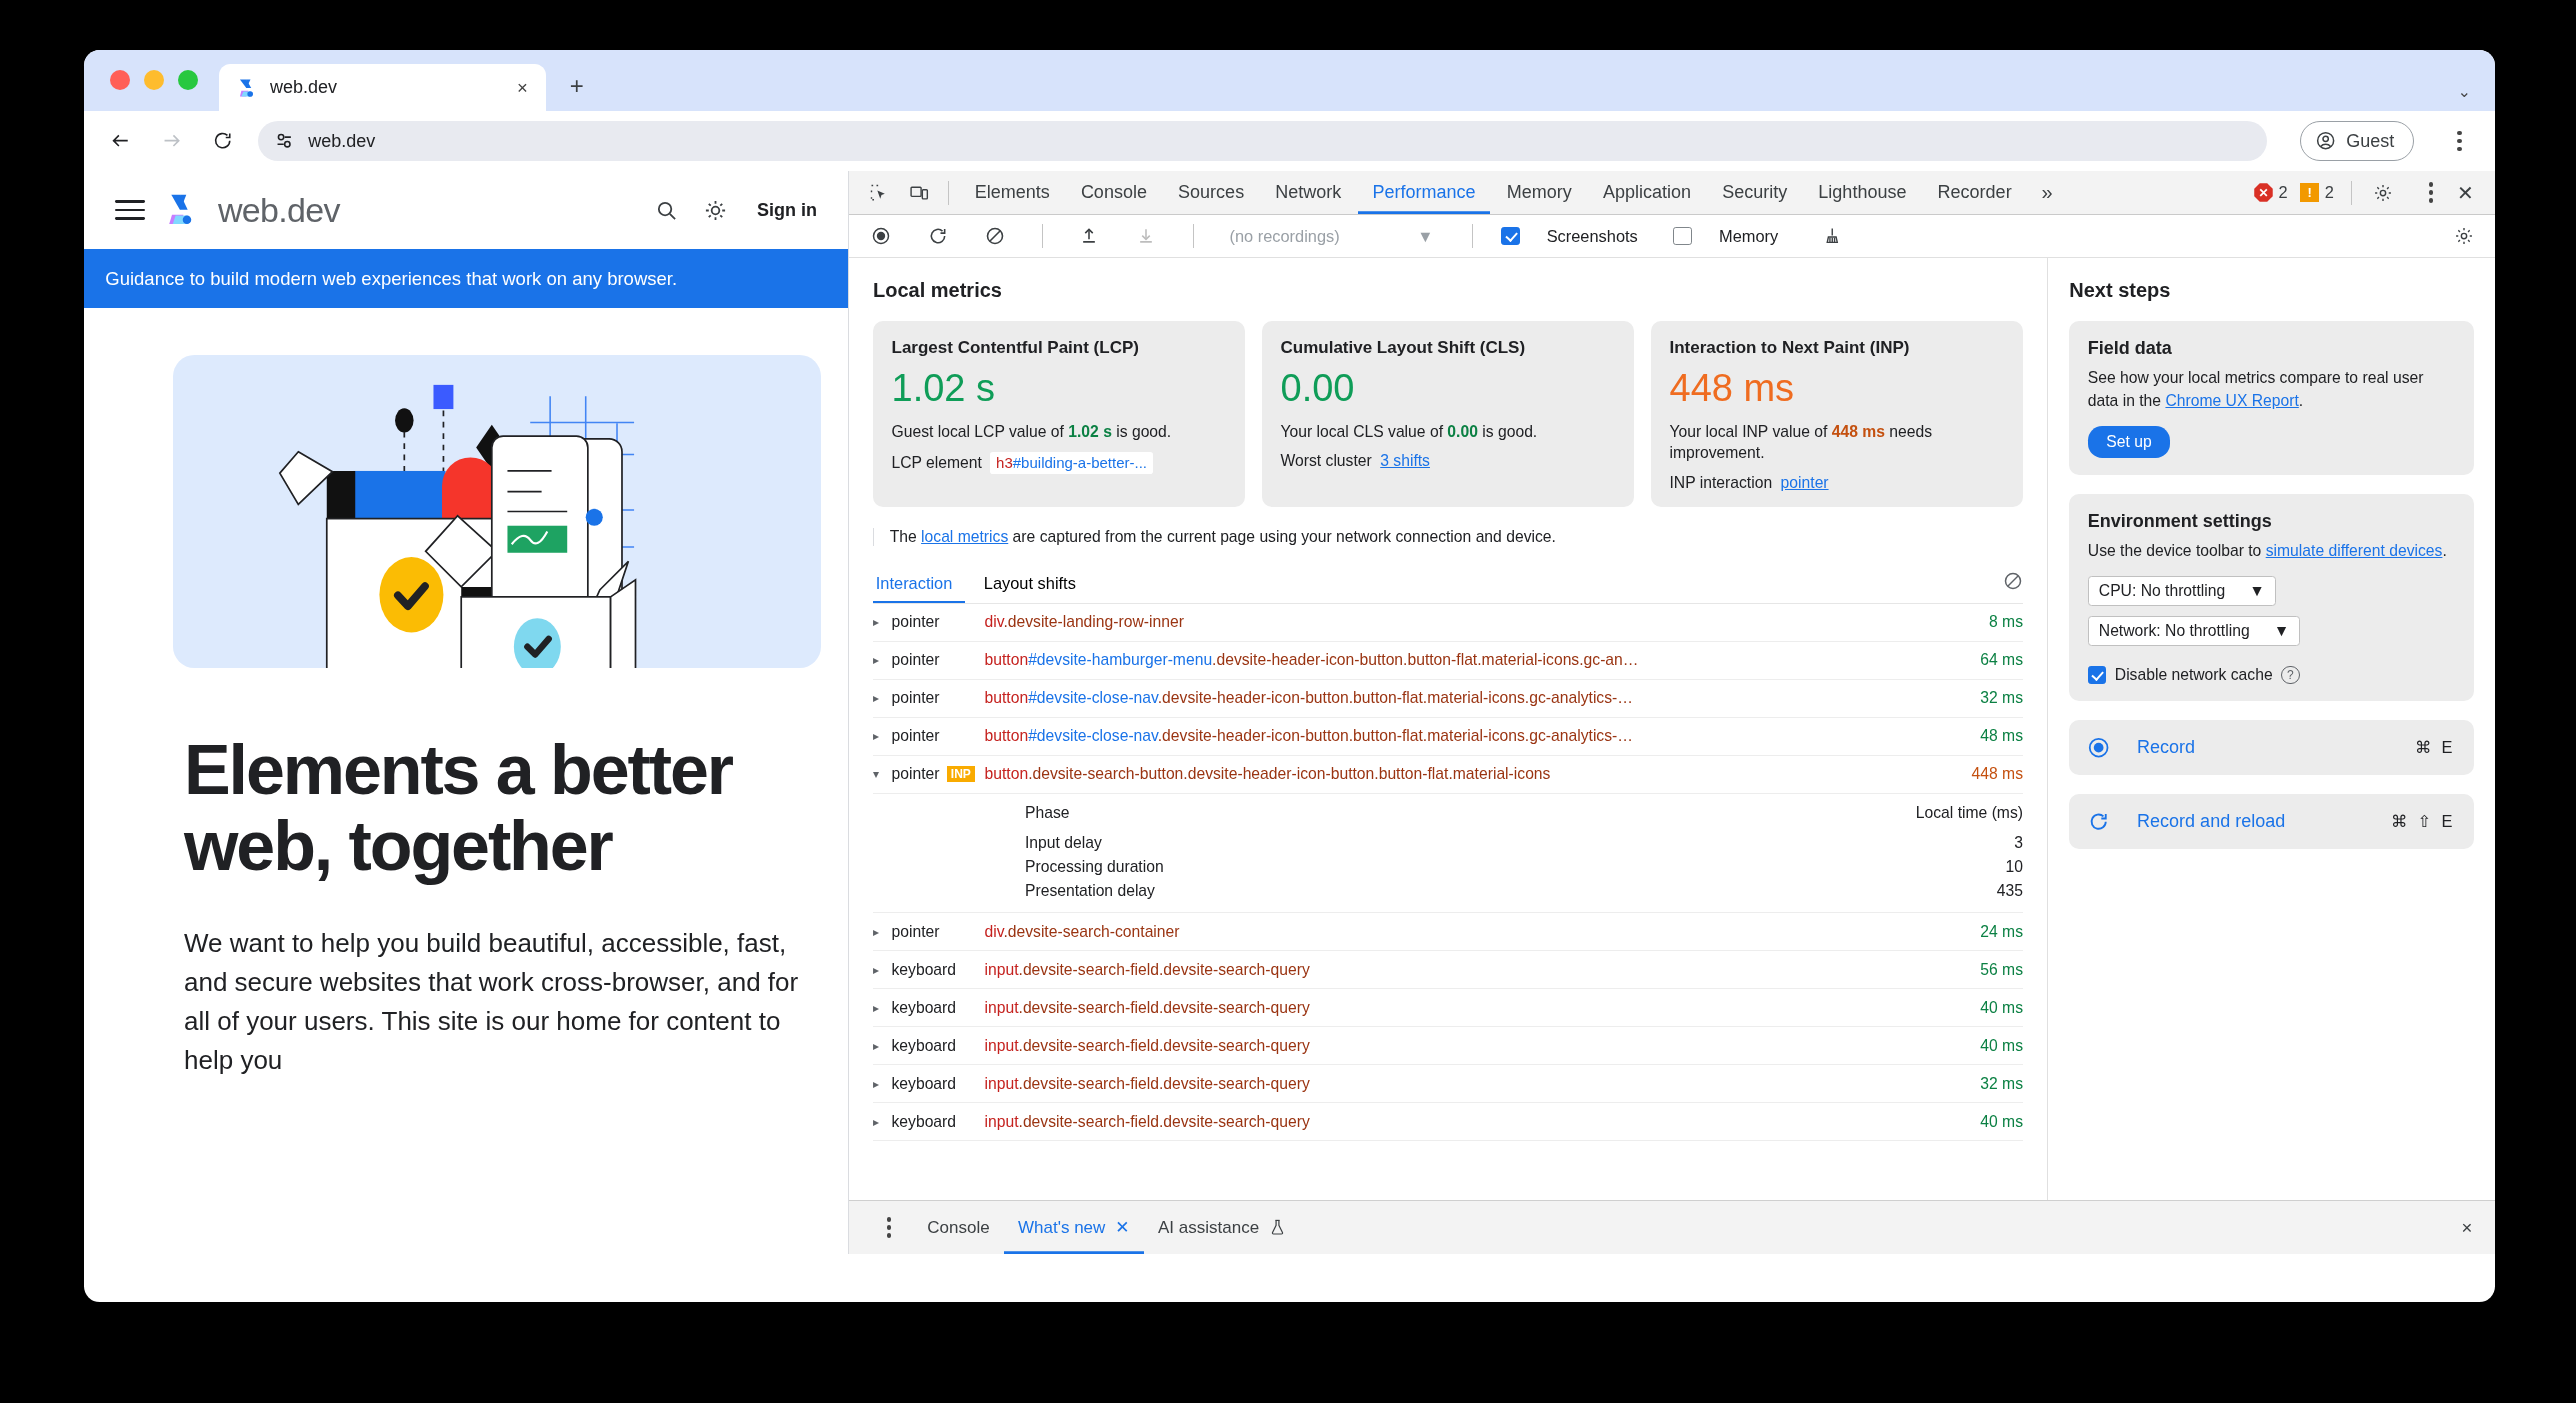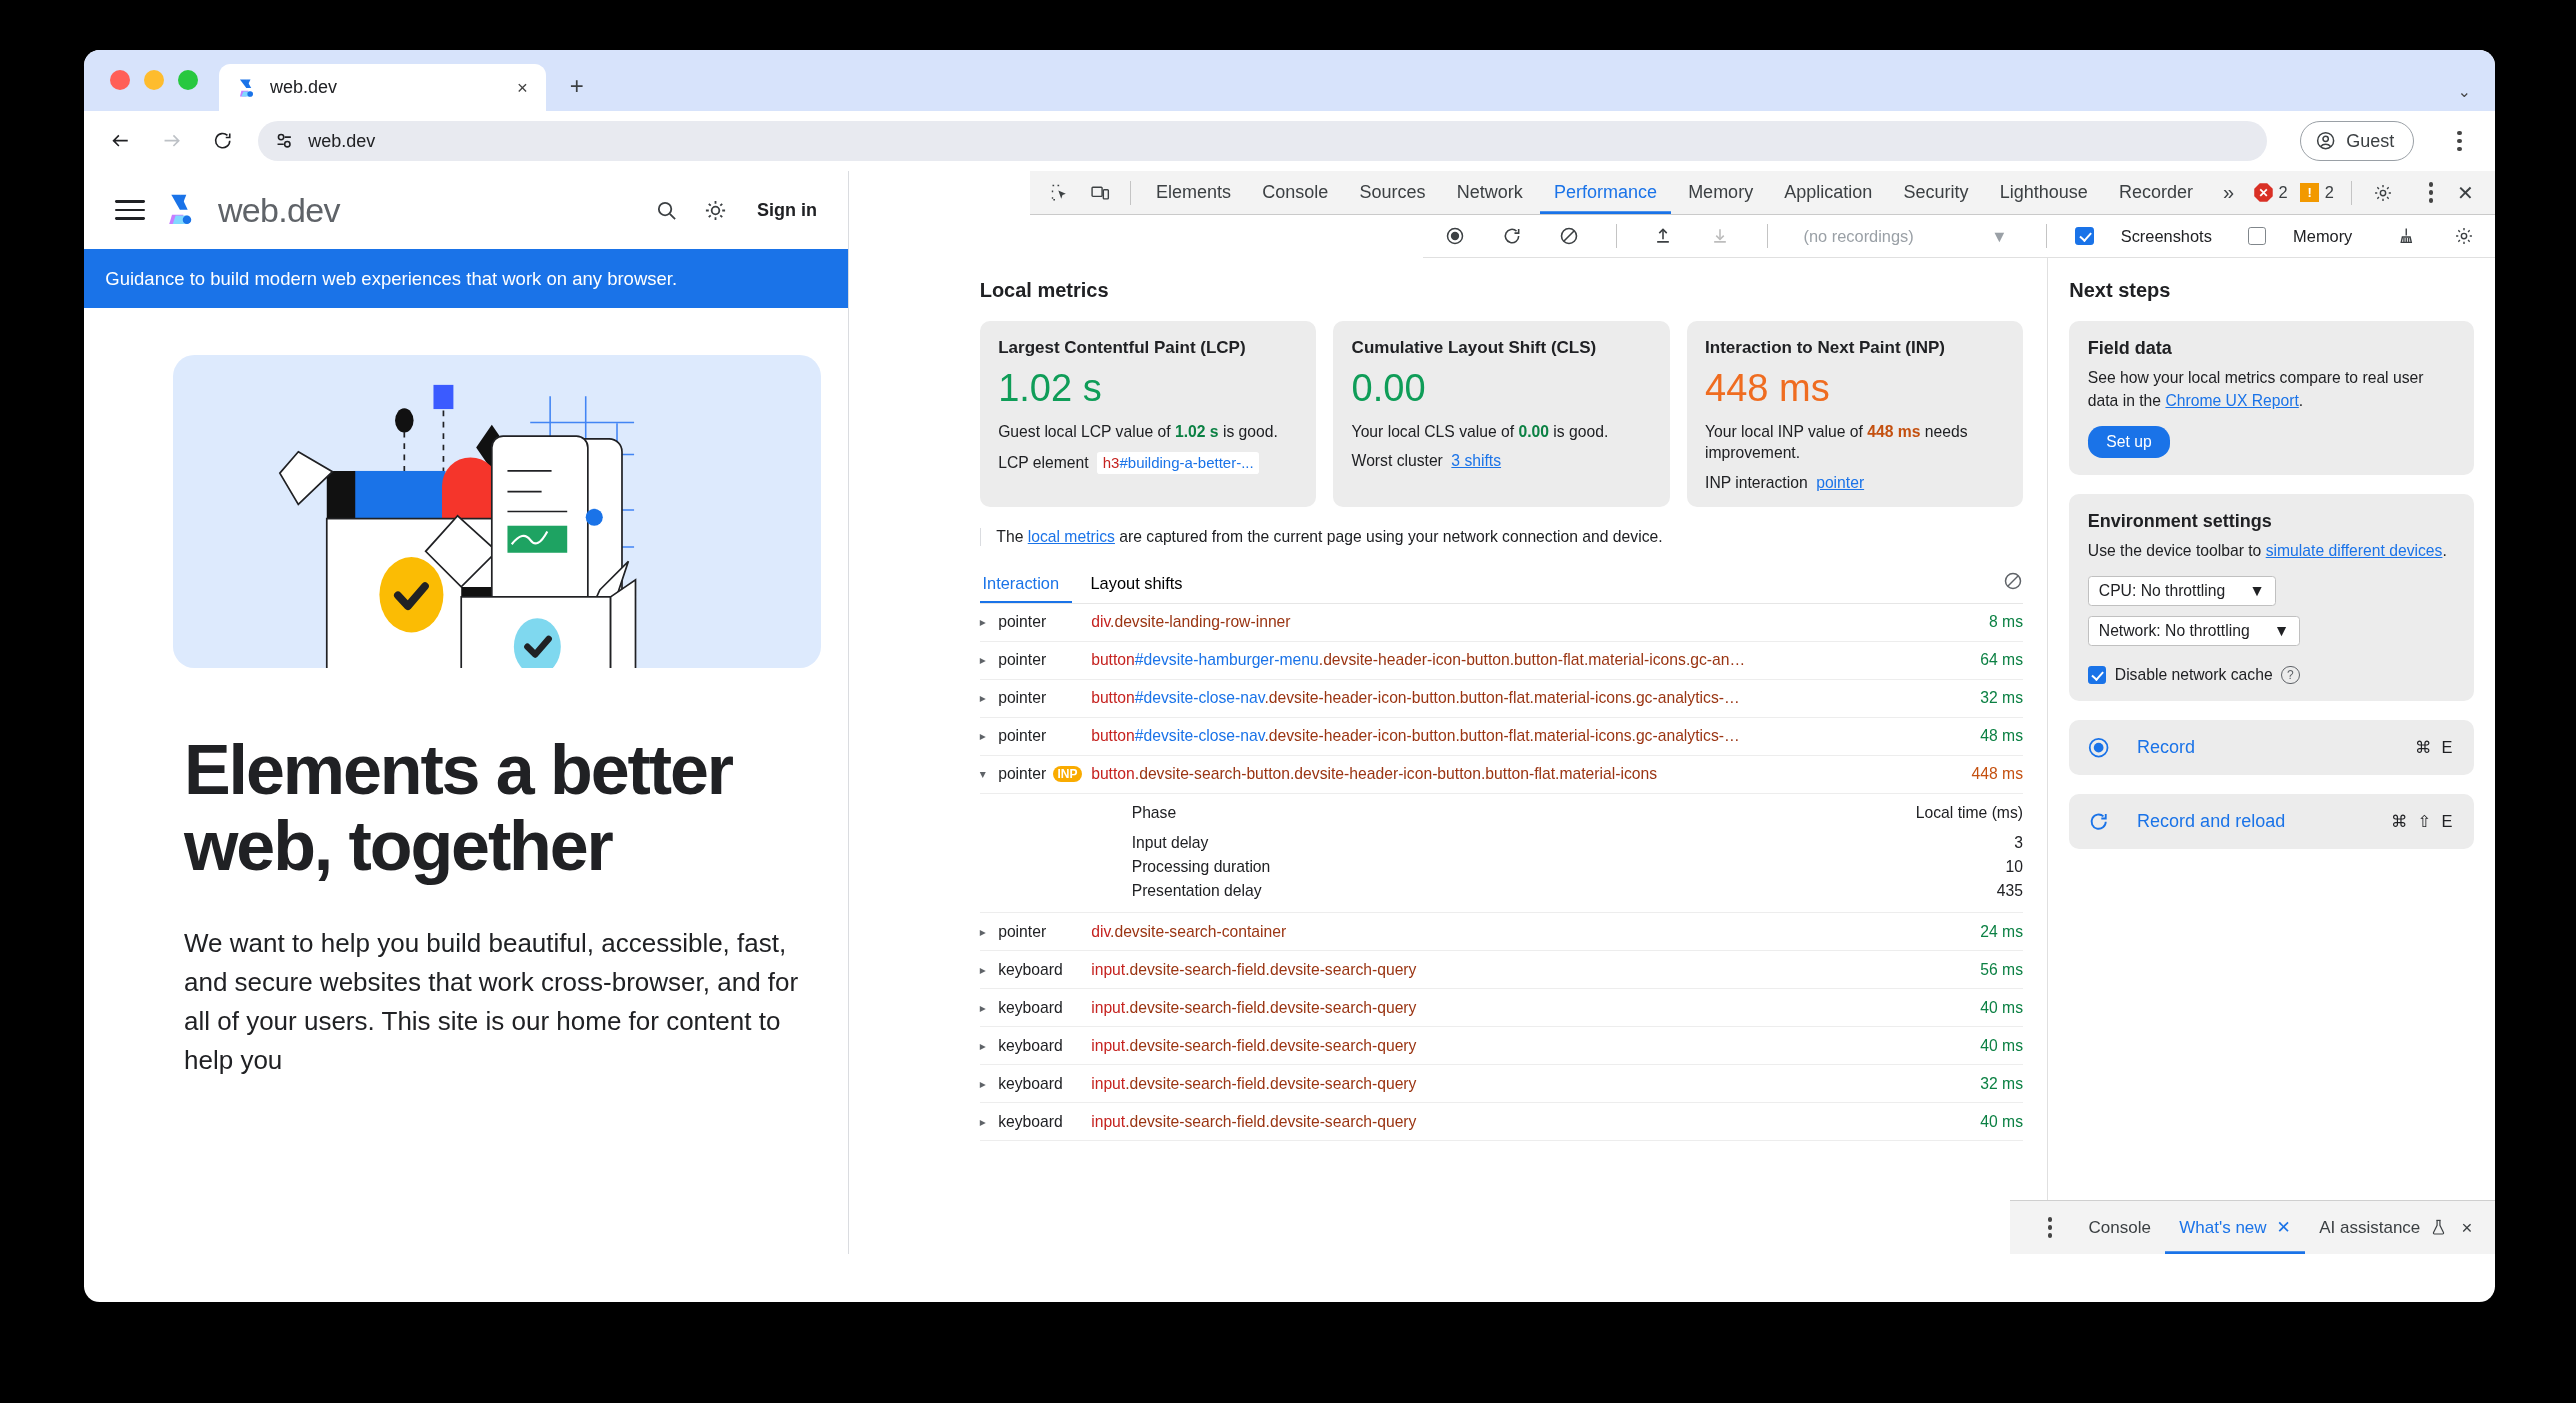--- a/index.html
+++ b/index.html
@@ -57,21 +57,21 @@
   .wd-name { font-size: 34px; color: #5f6368; letter-spacing: -0.7px; font-weight: 400; }
   .hdr-spacer { flex: 1; }
   .hdr-ico { width: 31px; height: 31px; display: flex; align-items: center; justify-content: center; color: #3c4043; }
   .signin { font-size: 18px; color: #202124; font-weight: 700; margin-left: 7.1px; }
   .banner { background: #1a73e8; color: #fff; font-size: 18.5px; padding: 18.5px 21.3px; }
   .hero-img { margin: 47px 27px 0 89px; height: 313px; background: #ddeafd; border-radius: 21.3px; position: relative; overflow: hidden; }
   .hero-h1 { font-size: 70px; line-height: 1.08; font-weight: 700; color: #202124; letter-spacing: -2.1px; margin: 65px 0 0 100px; }
   .hero-p { font-size: 26px; line-height: 1.5; color: #202124; margin: 40px 43px 0 100px; }
 
   
-  .devtools { flex: 1; background: #fff; display: flex; flex-direction: column; min-width: 0; align-items: flex-end; }
+  .devtools { flex: 1; background: #fff; display: flex; flex-direction: column; min-width: 0; }
   .dt-tabbar { height: 44px; background: #f3f3f3; border-bottom: 0.7px solid #cacaca; display: flex; align-items: center; padding: 0 11.4px; gap: 2.8px; }
   .dt-iconbtn { width: 37px; height: 31px; display: flex; align-items: center; justify-content: center; color: #3c4043; }
   .vsep { width: 0.7px; height: 24px; background: #c4c4c4; margin: 0 8.5px; }
   .dt-tab { font-size: 18px; color: #3c4043; padding: 0 14.2px; height: 43px; display: flex; align-items: center; white-space: nowrap; }
   .dt-tab.active { color: #1a73e8; box-shadow: inset 0 -2.8px 0 #1a73e8; }
   .dt-more { font-size: 20px; color: #3c4043; padding: 0 13px; }
   .dt-right { margin-left: auto; display: flex; align-items: center; gap: 4.3px; padding-right: 2.8px; }
   .err-pill { display: flex; align-items: center; gap: 5.7px; font-size: 16.4px; color: #3c4043; padding: 0 4.3px; }
   .badge-oct { width: 18.5px; height: 18.5px; background: #d93025; color: #fff; font-size: 12px; display: flex; align-items: center; justify-content: center;
      clip-path: polygon(30% 0,70% 0,100% 30%,100% 70%,70% 100%,30% 100%,0 70%,0 30%); font-weight: 700; }
@@ -111,21 +111,21 @@
 
   .subtabs { display: flex; align-items: center; border-bottom: 1.4px solid #e6e6e6; margin-top: 20px; position: relative; }
   .subtab { font-size: 16.4px; color: #000000; padding: 7.1px 13px 10px 2.8px; margin-right: 15.7px; }
   .subtab.active { color: #1a73e8; box-shadow: inset 0 -2.1px 0 #1a73e8; }
   .subtab-right { margin-left: auto; padding-bottom: 7.1px; color: #5f6368; }
 
   .rows { }
   .row { display: flex; align-items: center; height: 38px; border-bottom: 0.7px solid #ededed; font-size: 15.7px; }
   .arrow { width: 18.5px; color: #5f6368; font-size: 12px; flex: 0 0 18.5px; }
   .rtype { width: 93px; color: #202124; flex: 0 0 93px; display: flex; align-items: center; gap: 7.1px; }
-  .inp-badge { background: #f9ab00; color: #fff; font-size: 12px; font-weight: 700; padding: 1.4px 4.3px; border-radius: 8px; }
+  .inp-badge { background: #f9ab00; color: #fff; font-size: 12px; font-weight: 700; padding: 1.4px 4.3px; border-radius: 0; }
   .rsel { flex: 1; white-space: nowrap; overflow: hidden; text-overflow: ellipsis; padding-right: 14.2px; }
   .rtime { width: 85px; text-align: right; color: #0b8043; flex: 0 0 85px; }
   .rtime.warnv { color: #c4500f; }
   .phase-tbl { padding: 7.1px 0 8.5px 152px; border-bottom: 0.7px solid #ededed; }
   .ph-row { display: flex; font-size: 15.7px; color: #202124; line-height: 1.55; }
   .ph-name { flex: 1; } .ph-val { width: 114px; text-align: right; }
   .ph-row.head { font-weight: 400; margin-bottom: 5.7px; }
 
   
   .ns-card { background: #ececec; border-radius: 10px; padding: 17px 18.5px; margin-bottom: 18.5px; }

